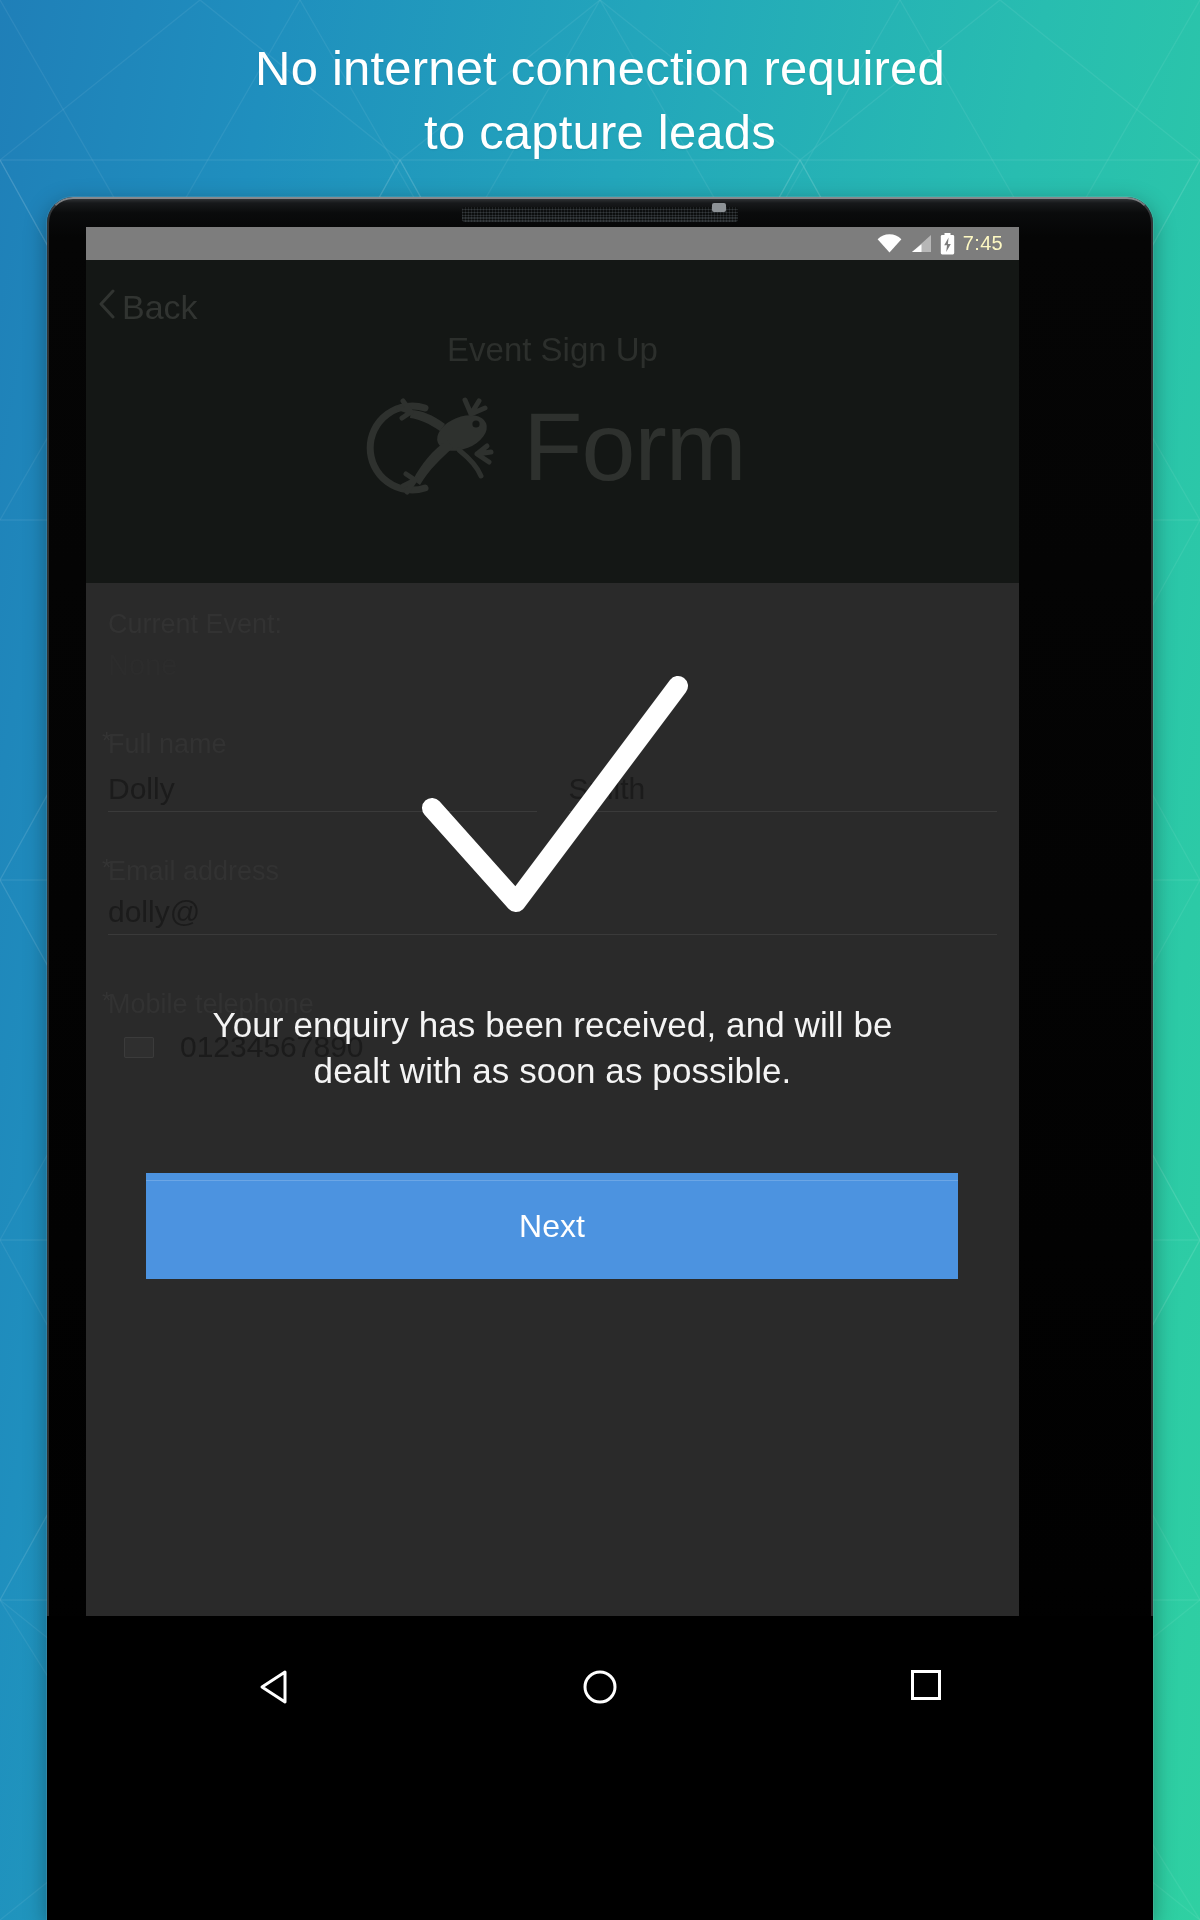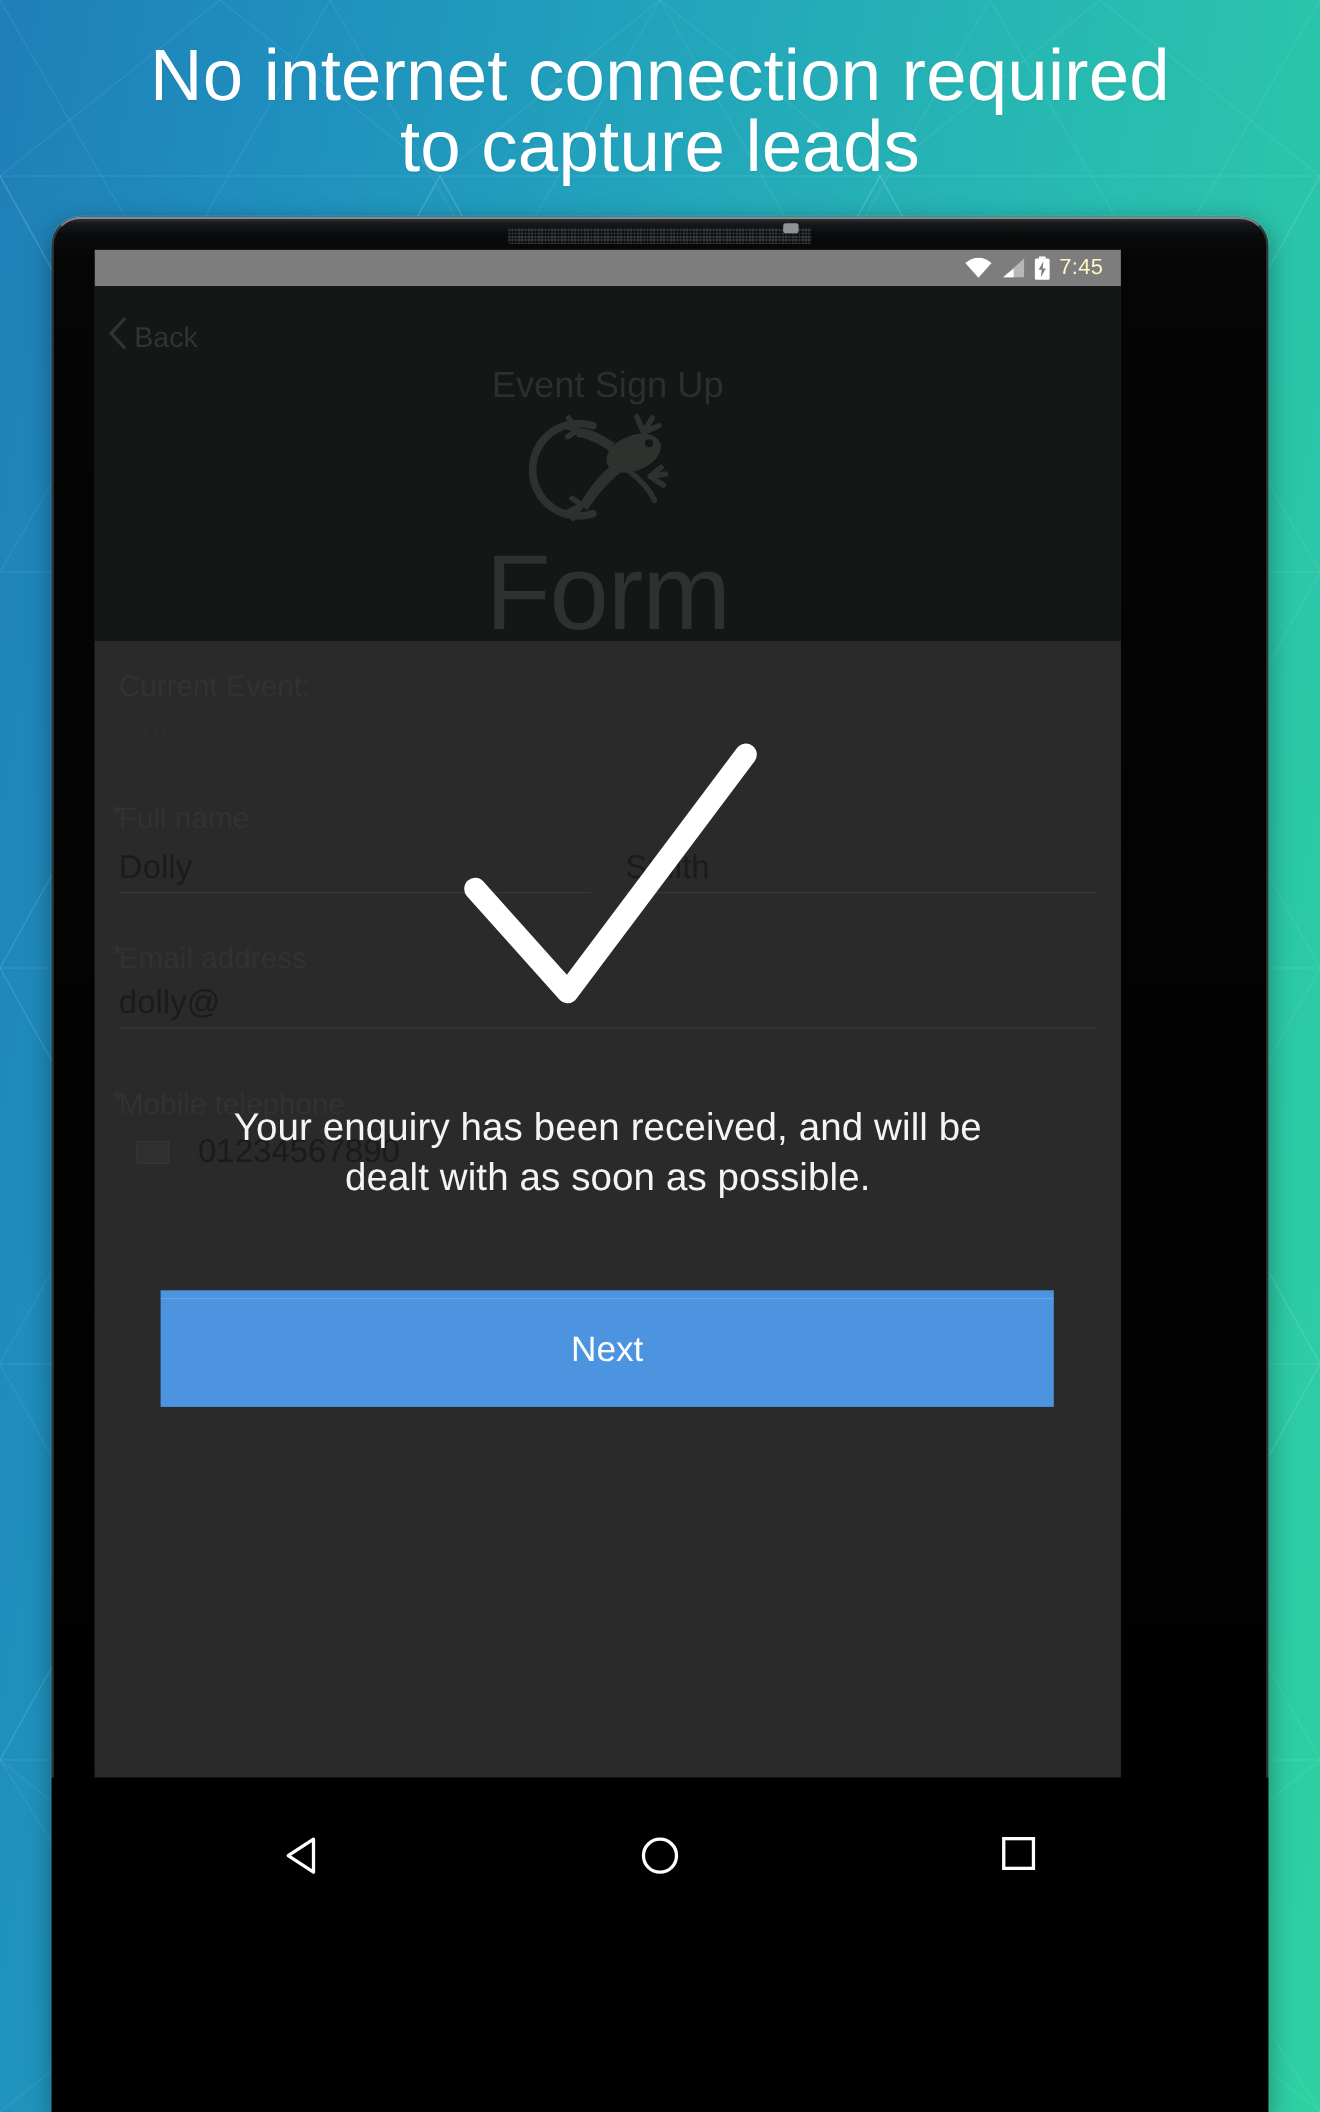--- a/index.html
+++ b/index.html
@@ -16,21 +16,21 @@
   }
   #promo-pattern{
     position:absolute;inset:0;opacity:.30;
   }
   #promo-pattern svg{width:100%;height:100%;display:block;}
 
   
   #headline{
     position:absolute;top:36px;left:0;width:1200px;
     text-align:center;color:#ffffff;
-    font-size:66px;line-height:64px;font-weight:400;
+    font-size:49px;line-height:64px;font-weight:400;
     letter-spacing:.2px;
     text-shadow:0 1px 2px rgba(0,0,0,.08);
     white-space:pre-line;
   }
 
   
   #tablet{
     position:absolute;left:47px;top:197px;width:1106px;height:1723px;
     border-radius:26px 26px 0 0;
     background:linear-gradient(#3a3d40 0px,#17191b 6px,#0a0b0c 16px,#050505 40px,#000 100%);
@@ -79,29 +79,29 @@
   
   #app-header{
     position:relative;height:323px;background:#141715;
     overflow:hidden;
   }
   #nav-row{
     position:relative;height:88px;
   }
   #back-button{
     position:absolute;left:12px;top:28px;display:flex;align-items:center;gap:7px;
-    color:#313431;font-size:26px;
+    color:#313431;font-size:34px;
   }
   #screen-title{
     position:absolute;left:0;top:26px;width:100%;text-align:center;
     color:#2c2f2c;font-size:33px;margin-top:45px;
   }
   #logo-block{
-    position:absolute;top:107px;left:0;width:100%;
-    display:flex;align-items:center;justify-content:center;gap:4px;flex-direction:column;
+    position:absolute;top:128px;left:0;width:100%;
+    display:flex;align-items:center;justify-content:center;gap:4px;
   }
   #logo-gecko{width:160px;height:118px;}
   #logo-word{color:#2e312e;font-size:97px;line-height:100px;font-weight:400;letter-spacing:-1px;}
 
   
   #form-body{position:relative;background:#2a2a2a;height:1033px;padding:0 22px;}
   .fld{position:relative;}
   .req-star{
     position:absolute;left:-6px;top:4px;color:#343434;font-size:24px;line-height:1;
   }

